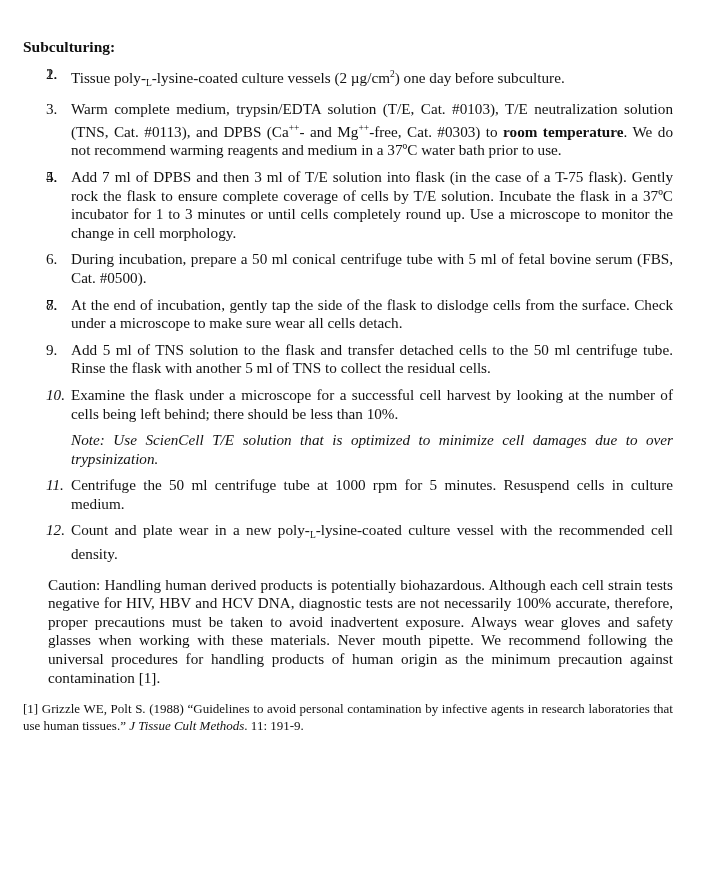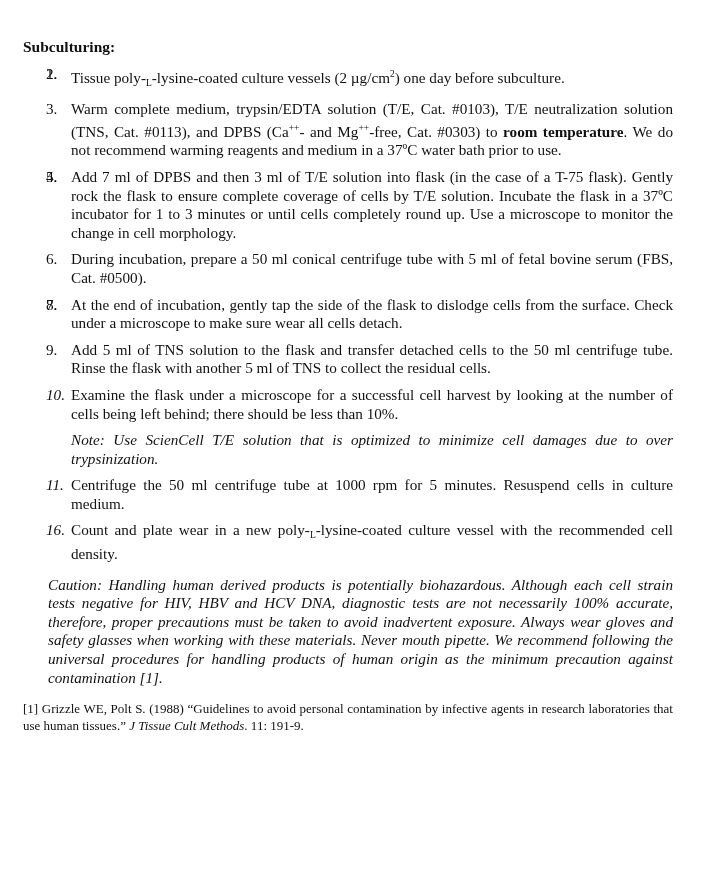--- a/index.html
+++ b/index.html
@@ -10,21 +10,21 @@
     font-size: 15.2px;
     line-height: 18.6px;
   }
   .page { position: relative; padding: 38px 50px 0 23px; }
   .heading { font-weight: bold; font-size: 15.5px; margin: 0 0 8px 0; }
   ol.steps { list-style: none; margin: 0; padding: 0; }
   ol.steps li { position: relative; padding-left: 48px; margin-bottom: 8px; text-align: justify; }
   ol.steps li .num { position: absolute; left: 23px; top: 0; }
   ol.steps li.two .num { left: 23px; font-style: italic; }
   .note { font-style: italic; margin-top: 8px; text-align: justify; }
-  .caution { font-style: italic; text-align: justify; padding-left: 25px; margin-top: 12px; }
+  .caution { text-align: justify; padding-left: 25px; margin-top: 12px; }
   .ref { font-size: 13px; line-height: 16.5px; text-align: justify; margin-top: 14px; }
   .sub { font-size: 9.5px; vertical-align: -3px; }
   .sup { font-size: 9.5px; vertical-align: 6px; }
   b { font-weight: bold; }
   i { font-style: italic; }
 </style>
 </head>
 <body>
 
 <div class="page">
@@ -36,19 +36,19 @@
     <li><span class="num">3.</span><span>Warm complete medium, trypsin/EDTA solution (T/E, Cat. #0103), T/E neutralization solution (TNS, Cat. #0113), and DPBS (Ca</span><span class="sup">++</span><span>- and Mg</span><span class="sup">++</span><span>-free, Cat. #0303) to </span><b>room temperature</b><span>. We do not recommend warming reagents and medium in a 37ºC water bath prior to use.</span></li>
     <li><span class="num">4.</span></li>
     <li><span class="num">5.</span><span>Add 7 ml of DPBS and then 3 ml of T/E solution into flask (in the case of a T-75 flask). Gently rock the flask to ensure complete coverage of cells by T/E solution. Incubate the flask in a 37ºC incubator for 1 to 3 minutes or until cells completely round up. Use a microscope to monitor the change in cell morphology.</span></li>
     <li><span class="num">6.</span><span>During incubation, prepare a 50 ml conical centrifuge tube with 5 ml of fetal bovine serum (FBS, Cat. #0500).</span></li>
     <li><span class="num">7.</span></li>
     <li><span class="num">8.</span><span>At the end of incubation, gently tap the side of the flask to dislodge cells from the surface. Check under a microscope to make sure wear all cells detach.</span></li>
     <li><span class="num">9.</span><span>Add 5 ml of TNS solution to the flask and transfer detached cells to the 50 ml centrifuge tube. Rinse the flask with another 5 ml of TNS to collect the residual cells.</span></li>
     <li class="two"><span class="num">10.</span><span>Examine the flask under a microscope for a successful cell harvest by looking at the number of cells being left behind; there should be less than 10%.</span>
       <div class="note">Note: Use ScienCell T/E solution that is optimized to minimize cell damages due to over trypsinization.</div></li>
     <li class="two"><span class="num">11.</span><span>Centrifuge the 50 ml centrifuge tube at 1000 rpm for 5 minutes. Resuspend cells in culture medium.</span></li>
-    <li class="two"><span class="num">16.</span><span>Count and plate wear in a new poly-</span><span class="sub">L</span><span>-lysine-coated culture vessel with the recommended cell density.</span></li>
+    <li class="two"><span class="num">12.</span><span>Count and plate wear in a new poly-</span><span class="sub">L</span><span>-lysine-coated culture vessel with the recommended cell density.</span></li>
   </ol>
 
   <div class="caution">Caution: Handling human derived products is potentially biohazardous. Although each cell strain tests negative for HIV, HBV and HCV DNA, diagnostic tests are not necessarily 100% accurate, therefore, proper precautions must be taken to avoid inadvertent exposure. Always wear gloves and safety glasses when working with these materials. Never mouth pipette. We recommend following the universal procedures for handling products of human origin as the minimum precaution against contamination [1].</div>
 
   <div class="ref"><span>[1] Grizzle WE, Polt S. (1988) “Guidelines to avoid personal contamination by infective agents in research laboratories that use human tissues.” </span><i>J Tissue Cult Methods</i><span>. 11: 191-9.</span></div>
 </div>
 
 </body></html>

